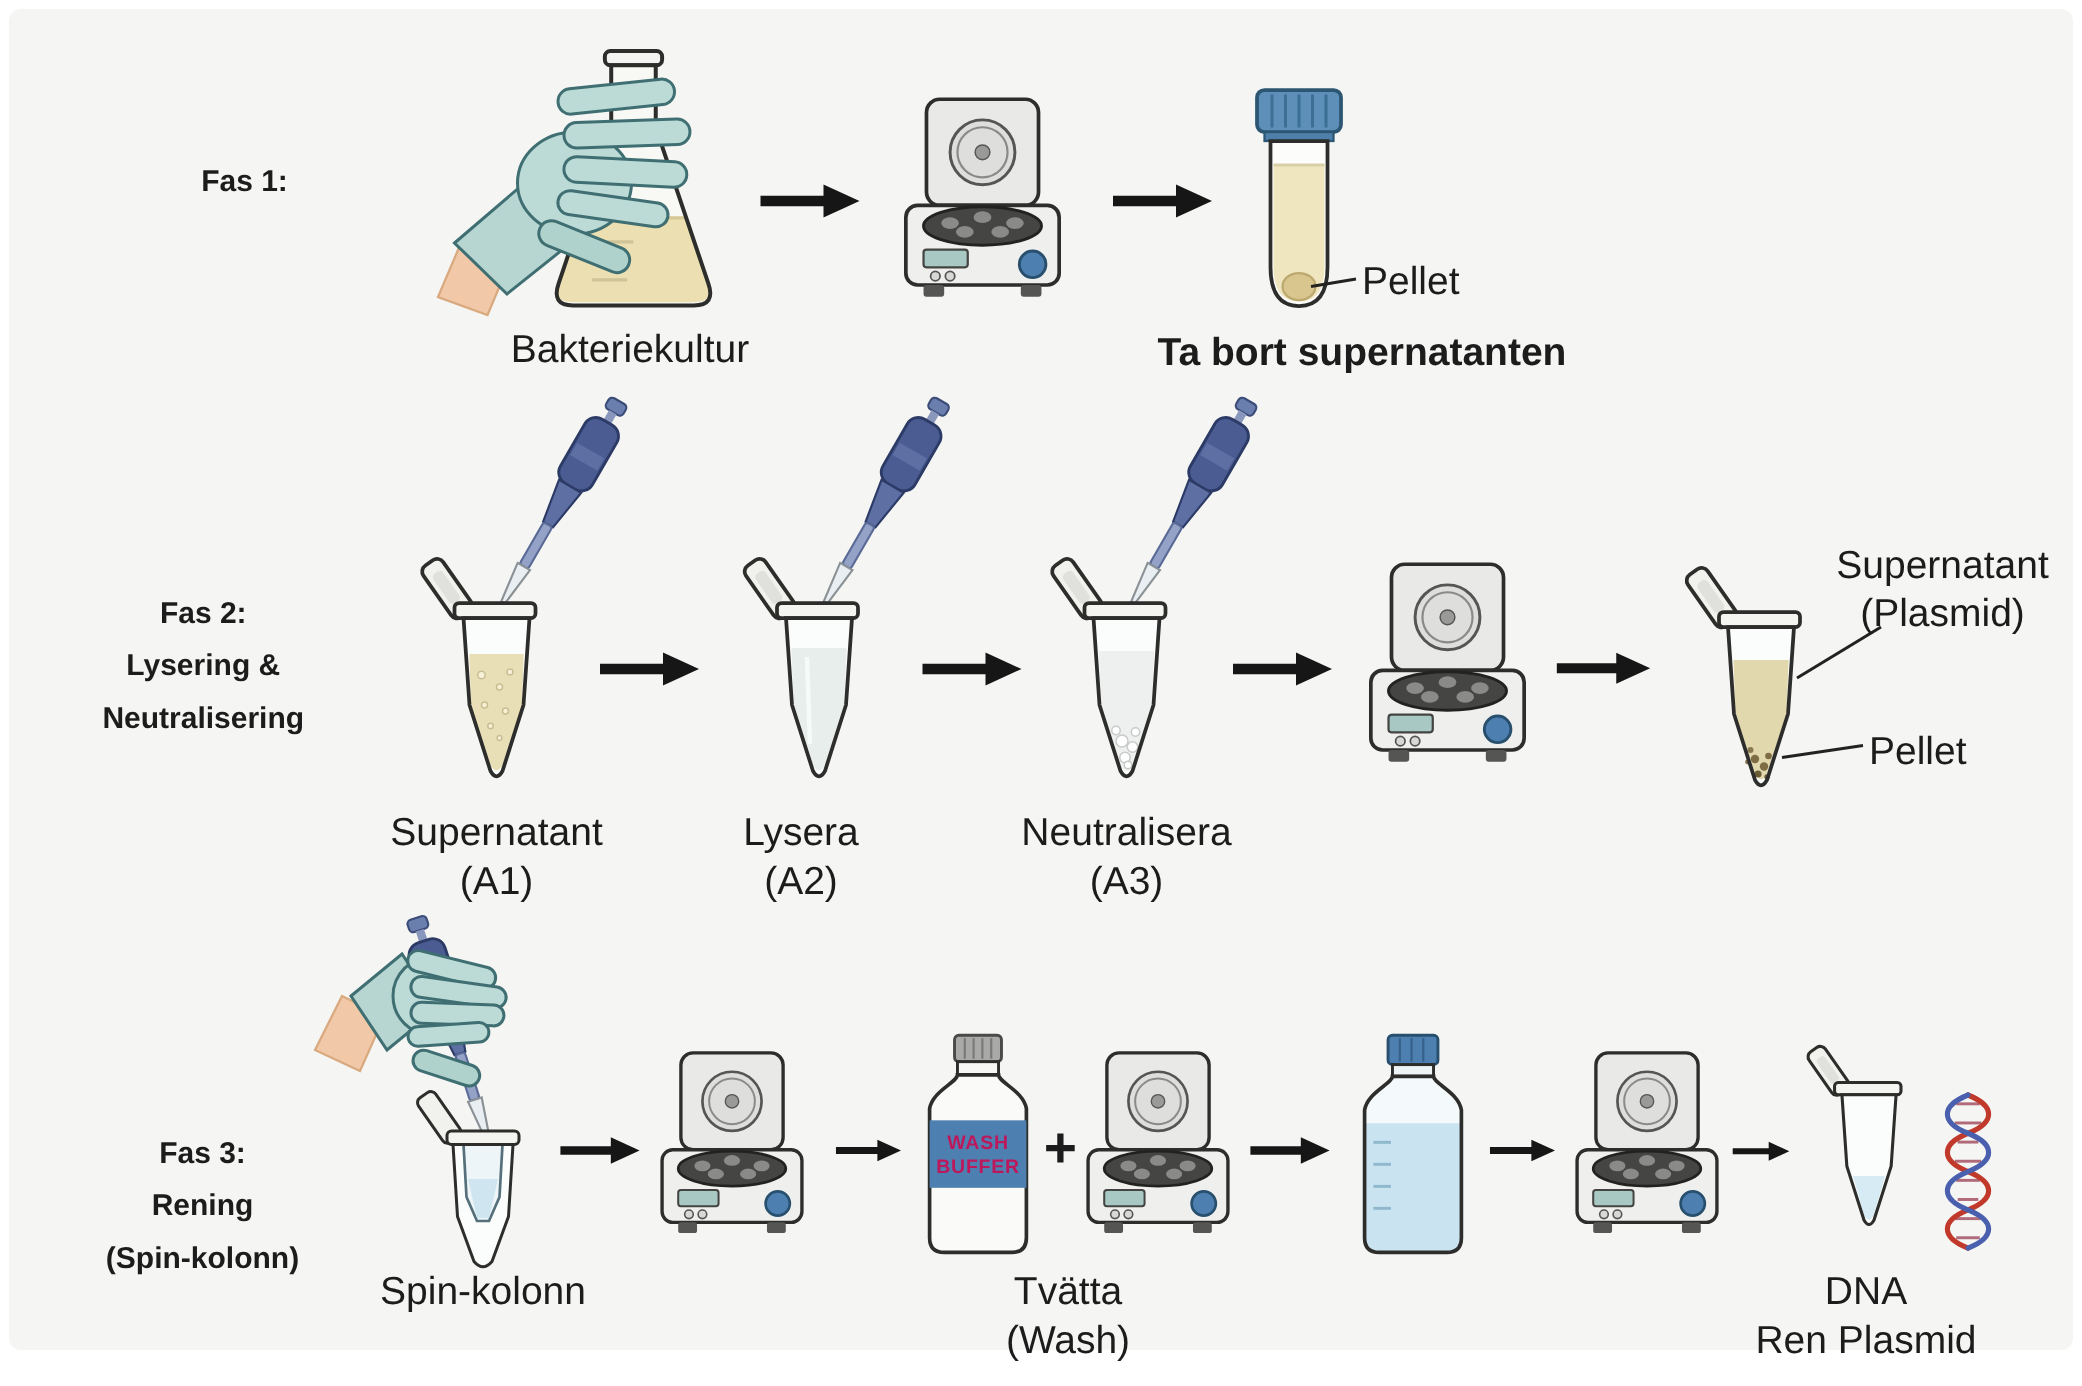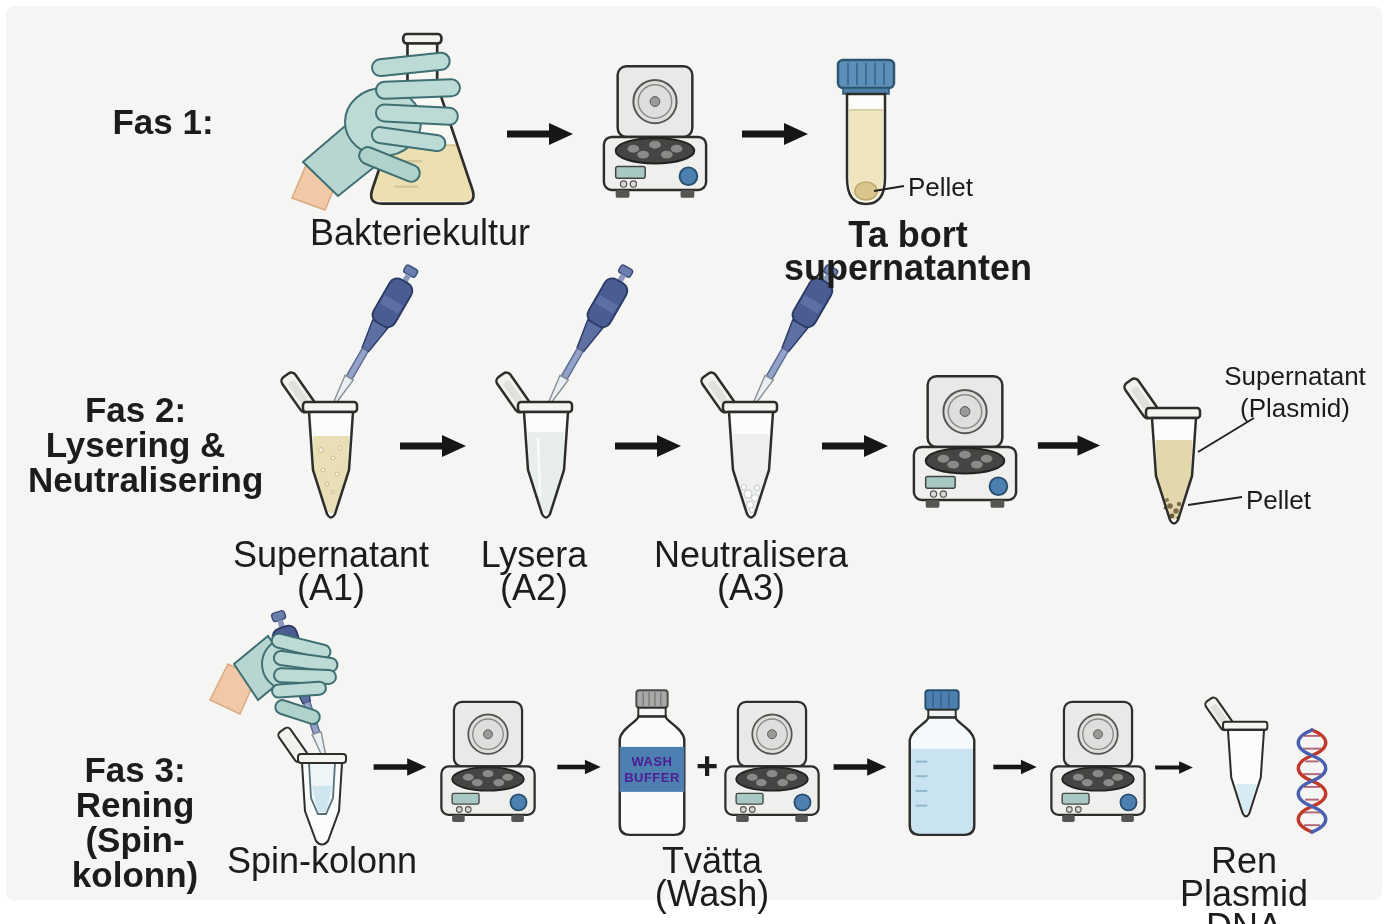--- a/index.html
+++ b/index.html
@@ -2,26 +2,26 @@
 <html><head>
 <meta charset="utf-8">
 <style>
   html,body{margin:0;padding:0;background:#ffffff;}
   body{font-family:"Liberation Sans", sans-serif; color:#1c1c1c;}
   .canvas{position:relative;width:1388px;height:924px;background:#ffffff;overflow:hidden;}
   .card{position:absolute;left:6px;top:6px;width:1376px;height:894px;background:#f5f5f3;border-radius:8px;}
   svg.scene{position:absolute;left:0;top:0;width:1388px;height:924px;}
   use,symbol{overflow:visible;}
   .label{position:absolute;text-align:center;color:#1c1c1c;}
-  .phase{font-weight:bold;font-size:35px;line-height:35px;}
-  .caption{font-size:36px;line-height:33px;}
+  .phase{font-weight:bold;font-size:20px;line-height:35px;}
+  .caption{font-size:26px;line-height:33px;}
   .pointer-label{font-size:26px;line-height:32px;}
   .plus{font-size:38px;font-weight:bold;line-height:40px;}
   .bottle-label{position:absolute;display:flex;flex-direction:column;align-items:center;justify-content:center;
-    color:#4c1d95;font-weight:bold;font-size:13px;line-height:16px;letter-spacing:0.5px;}
+    color:#be185d;font-weight:bold;font-size:13px;line-height:16px;letter-spacing:0.5px;}
   .label span{display:block;}
 </style>
 </head>
 <body>
 
 <div class="canvas">
   <div class="card"></div>
 
   <svg class="scene" viewBox="0 0 1388 924">
     <defs>
@@ -319,16 +319,16 @@
   <div class="bottle-label" style="left:620px;top:749px;width:64px;height:42px;">
     <span>WASH</span>
     <span>BUFFER</span>
   </div>
   <div class="label plus" style="left:692px;top:746px;width:30px;">+</div>
   <div class="label caption" style="left:612px;top:844px;width:200px;">
     <span>Tvätta</span>
     <span>(Wash)</span>
   </div>
   <div class="label caption" style="left:1144px;top:844px;width:200px;">
+    <span>DNA</span>
     <span>Ren Plasmid</span>
-    <span>DNA</span>
   </div>
 </div>
 
 </body></html>

